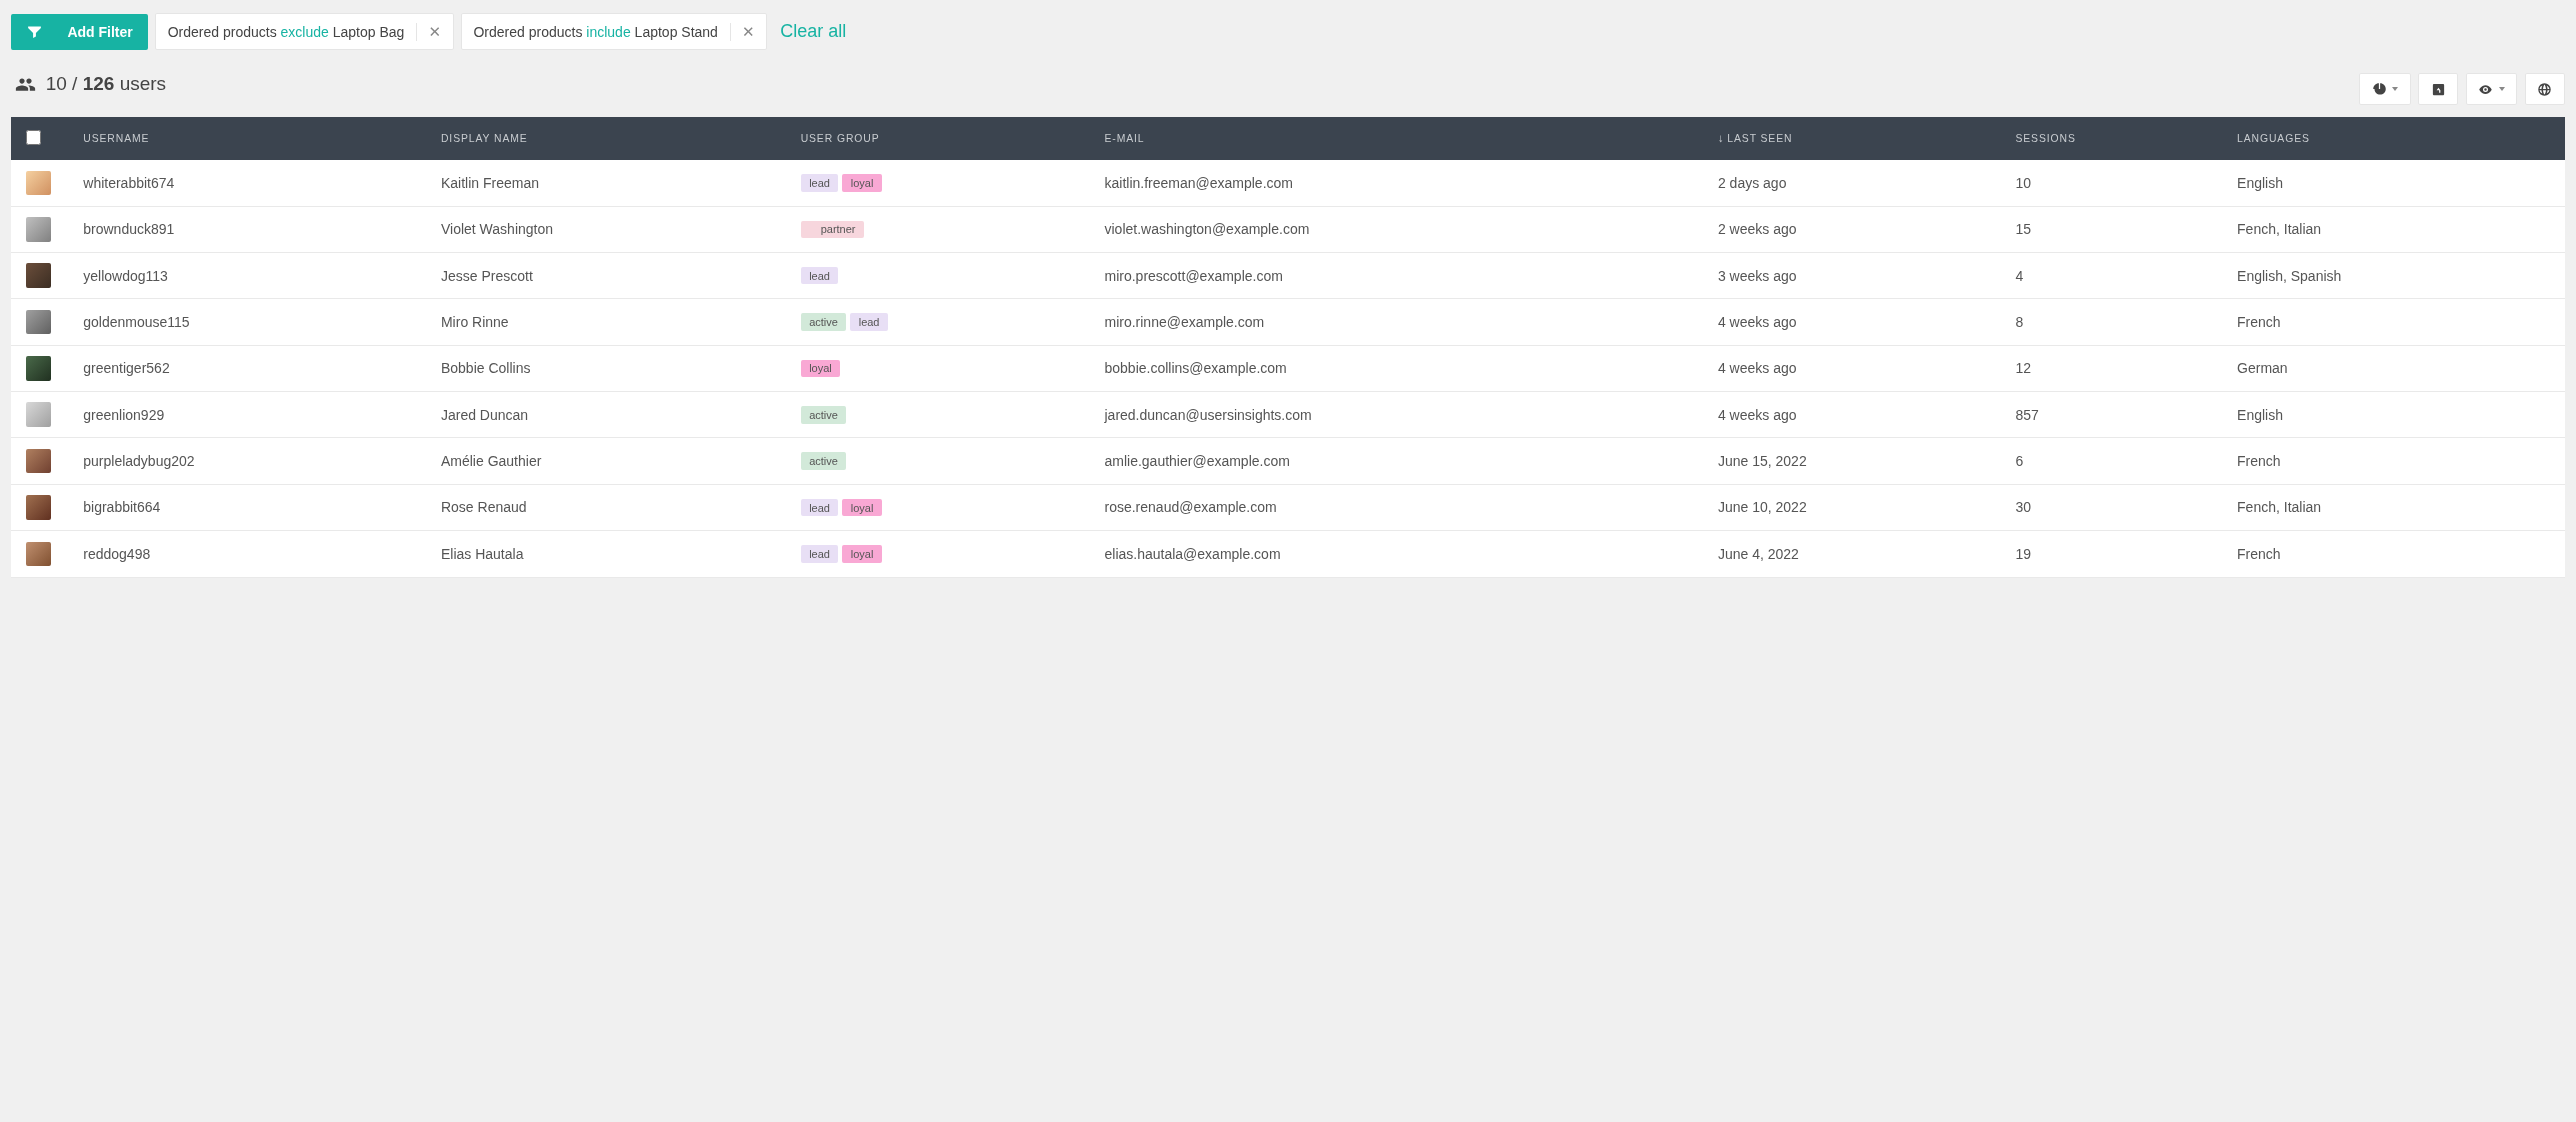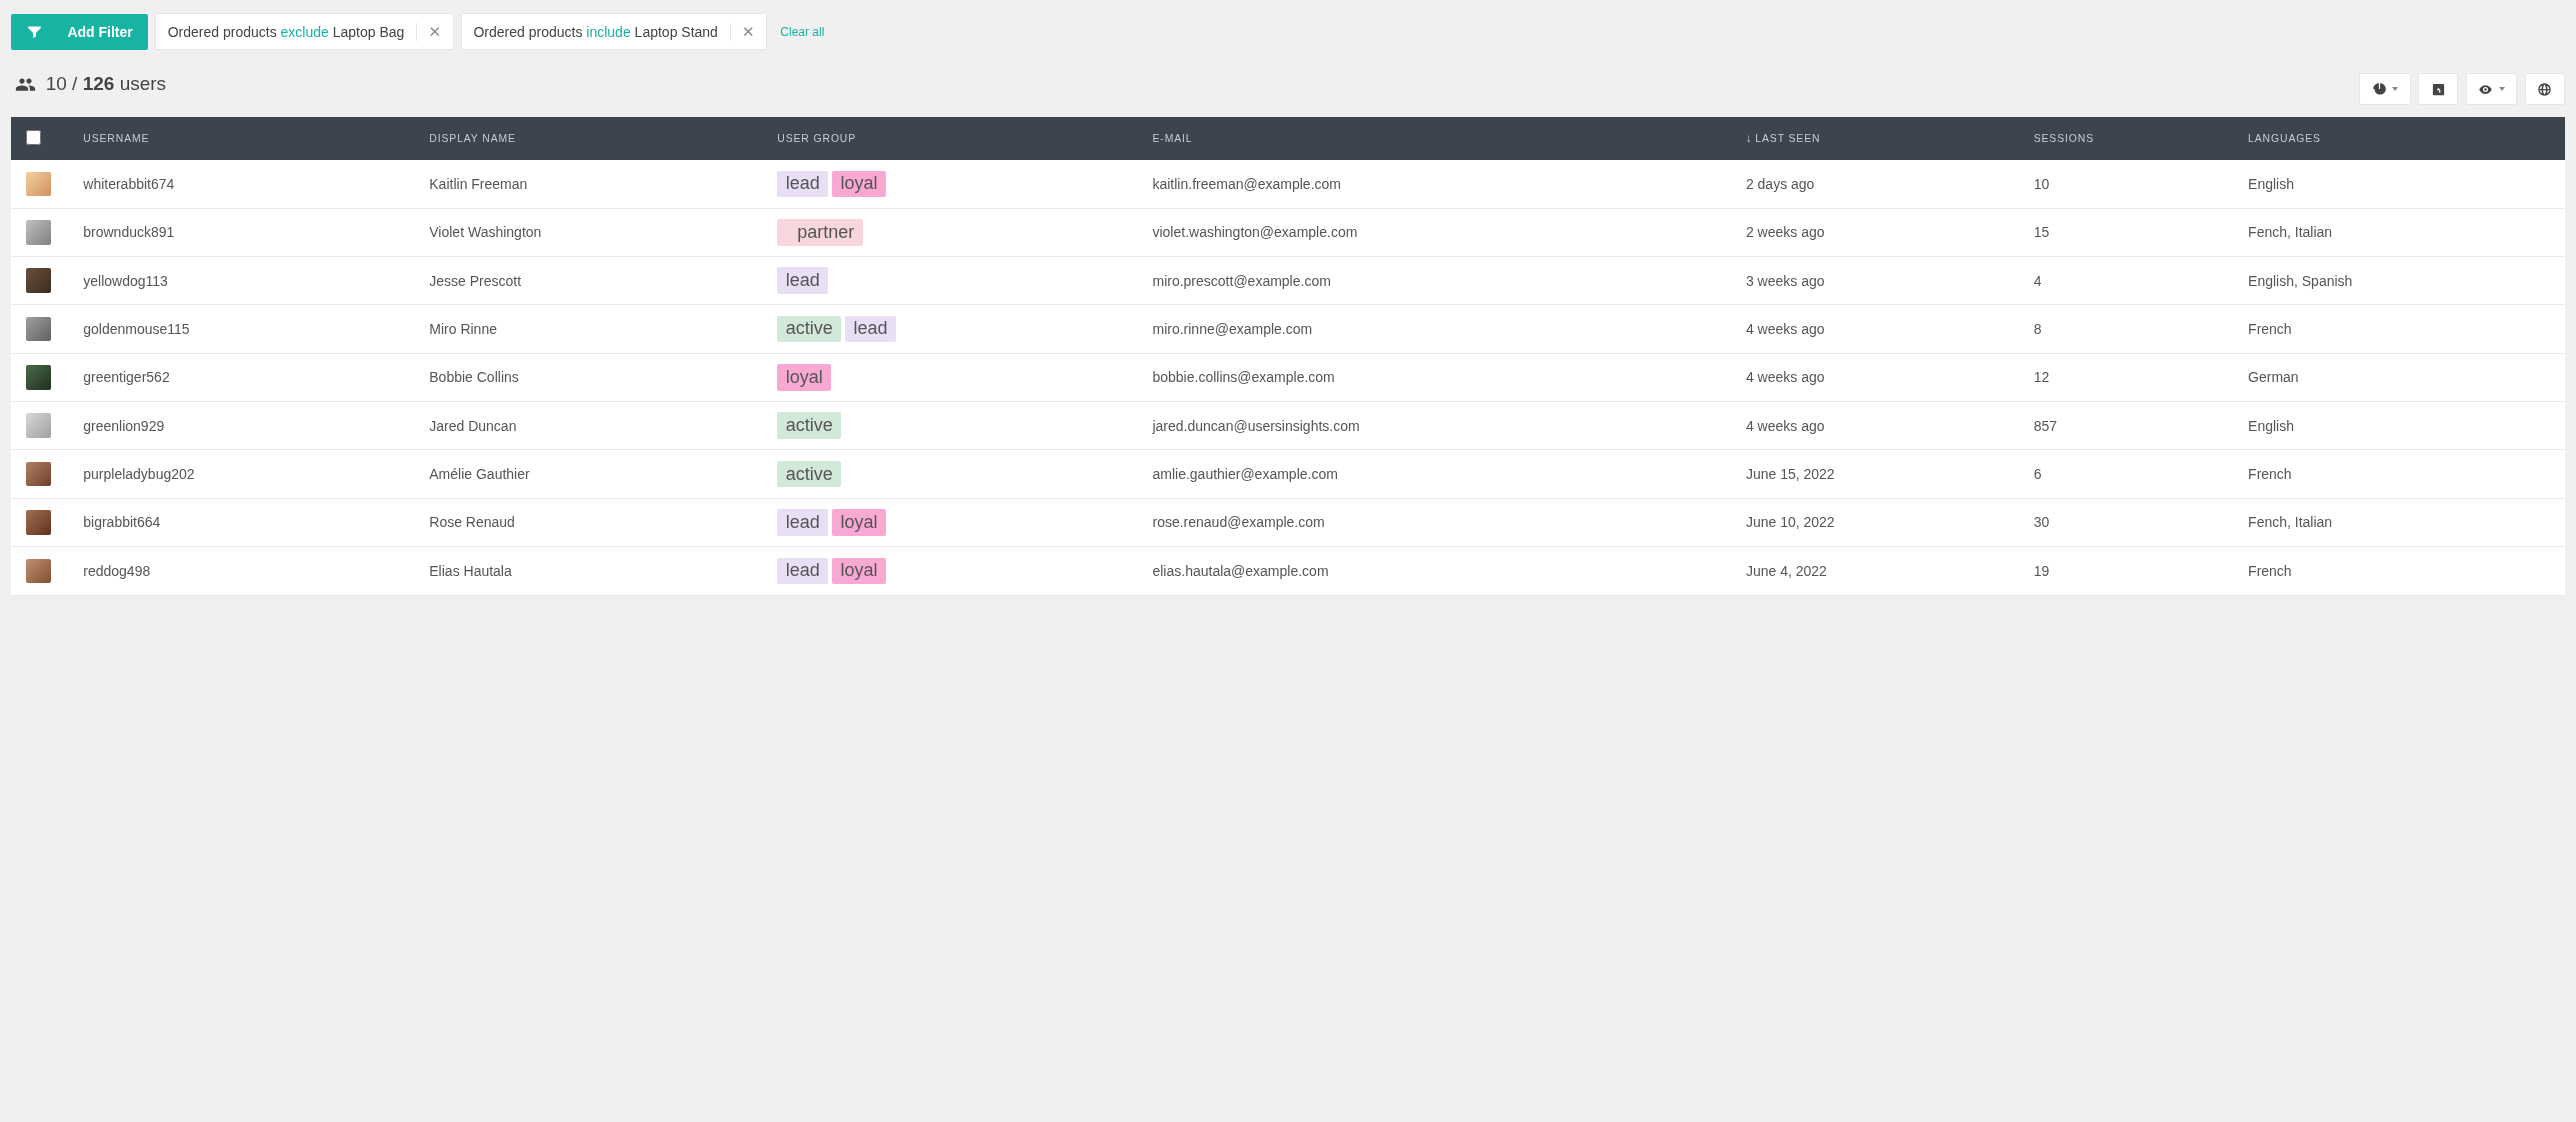--- a/index.html
+++ b/index.html
@@ -4,38 +4,38 @@
 <style>
 * { box-sizing: border-box; margin: 0; padding: 0; }
 body { font-family: -apple-system, BlinkMacSystemFont, "Segoe UI", Helvetica, Arial, sans-serif; background: #f0f0f0; color: #333; font-size: 13.2px; }
 .container { padding: 13.2px 11.4px 0 11.4px; }
 .filter-bar { display: flex; align-items: center; gap: 7.6px; margin-bottom: 17px; }
 .add-filter-btn { background: #17b3a3; color: #fff; border: none; padding: 9.5px 15px; font-size: 14px; font-weight: 600; display: flex; align-items: center; gap: 24px; cursor: pointer; border-radius: 1.9px; }
 .add-filter-btn svg { width: 17px; height: 17px; fill: #fff; }
 .filter-chip { background: #fff; border: 0.9px solid #e5e5e5; padding: 8.5px 11.4px; display: flex; align-items: center; gap: 8px; font-size: 14px; color: #444; border-radius: 1.9px; }
 .filter-chip .kw { color: #17b3a3; }
 .filter-chip .close { color: #888; cursor: pointer; font-size: 15px; padding-left: 5.7px; border-left: 0.9px solid #e5e5e5; margin-left: 3.8px; padding-left: 11.4px; }
-.clear-all { color: #17b3a3; font-size: 12px; cursor: pointer; margin-left: 5.7px; }
+.clear-all { color: #17b3a3; font-size: 18px; cursor: pointer; margin-left: 5.7px; }
 .header-row { display: flex; justify-content: space-between; align-items: flex-start; margin: 23px 0 11.4px 3.8px; }
 .user-count { display: flex; align-items: center; gap: 9.5px; font-size: 19px; color: #444; }
 .user-count svg { width: 21px; height: 21px; fill: #444; }
 .user-count .bold { font-weight: 700; }
 .toolbar { display: flex; gap: 7.6px; }
 .tool-btn { background: #fff; border: 0.9px solid #e5e5e5; padding: 7.6px 11.4px; display: flex; align-items: center; gap: 5.7px; cursor: pointer; border-radius: 1.9px; color: #444; }
 .tool-btn svg { width: 15px; height: 15px; fill: #444; }
 .caret { width: 0; height: 0; border-left: 3.8px solid transparent; border-right: 3.8px solid transparent; border-top: 4.7px solid #888; }
 table { width: 100%; border-collapse: collapse; background: #fff; }
 thead { background: #3b444f; color: #c8ccd0; }
 thead th { text-align: left; font-size: 10.4px; letter-spacing: 0.9px; font-weight: 500; padding: 13.2px 11.4px; text-transform: uppercase; }
 thead th.chk { width: 42px; padding-left: 15px; }
 thead input[type=checkbox] { width: 15px; height: 15px; accent-color: #888; }
 tbody td { padding: 10.4px 11.4px; border-bottom: 0.9px solid #e9e9e9; color: #555; font-size: 14px; vertical-align: middle; }
 tbody td.chk { width: 42px; padding-left: 15px; }
 .avatar { width: 24.6px; height: 24.6px; border-radius: 1.9px; display: inline-block; vertical-align: middle; margin-right: 9.5px; background: linear-gradient(135deg,#bbb,#888); }
-.tag { display: inline-block; padding: 2.8px 8.5px; border-radius: 1.9px; font-size: 18px; margin-right: 3.8px; }
+.tag { display: inline-block; padding: 2.8px 8.5px; border-radius: 1.9px; font-size: 11px; margin-right: 3.8px; }
 .tag.lead { background: #e8dff5; color: #555; }
 .tag.loyal { background: #f9a8d4; color: #555; }
 .tag.partner { background: #f7d6dd; color: #555; padding-left: 20px; }
 .tag.active { background: #d2e9d9; color: #555; }
 .sort-arrow { font-size: 11.4px; margin-right: 2.8px; }
 .av0{background:linear-gradient(135deg,#f5d0a0,#d09060);}
 .av1{background:linear-gradient(135deg,#c0c0c0,#808080);}
 .av2{background:linear-gradient(135deg,#6b4e3b,#3b2d22);}
 .av3{background:linear-gradient(135deg,#d0b090,#906040);}
 .av4{background:linear-gradient(135deg,#a0a0a0,#606060);}

